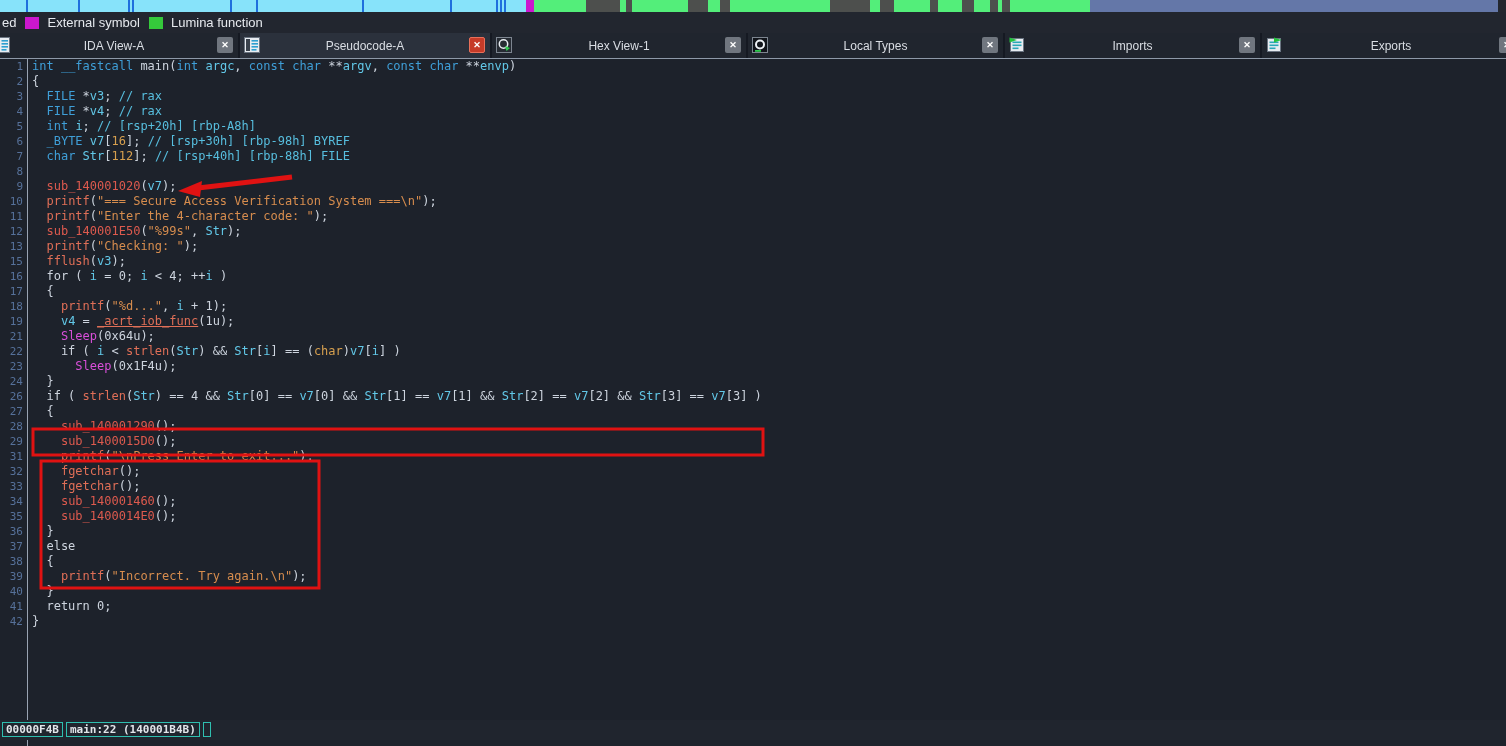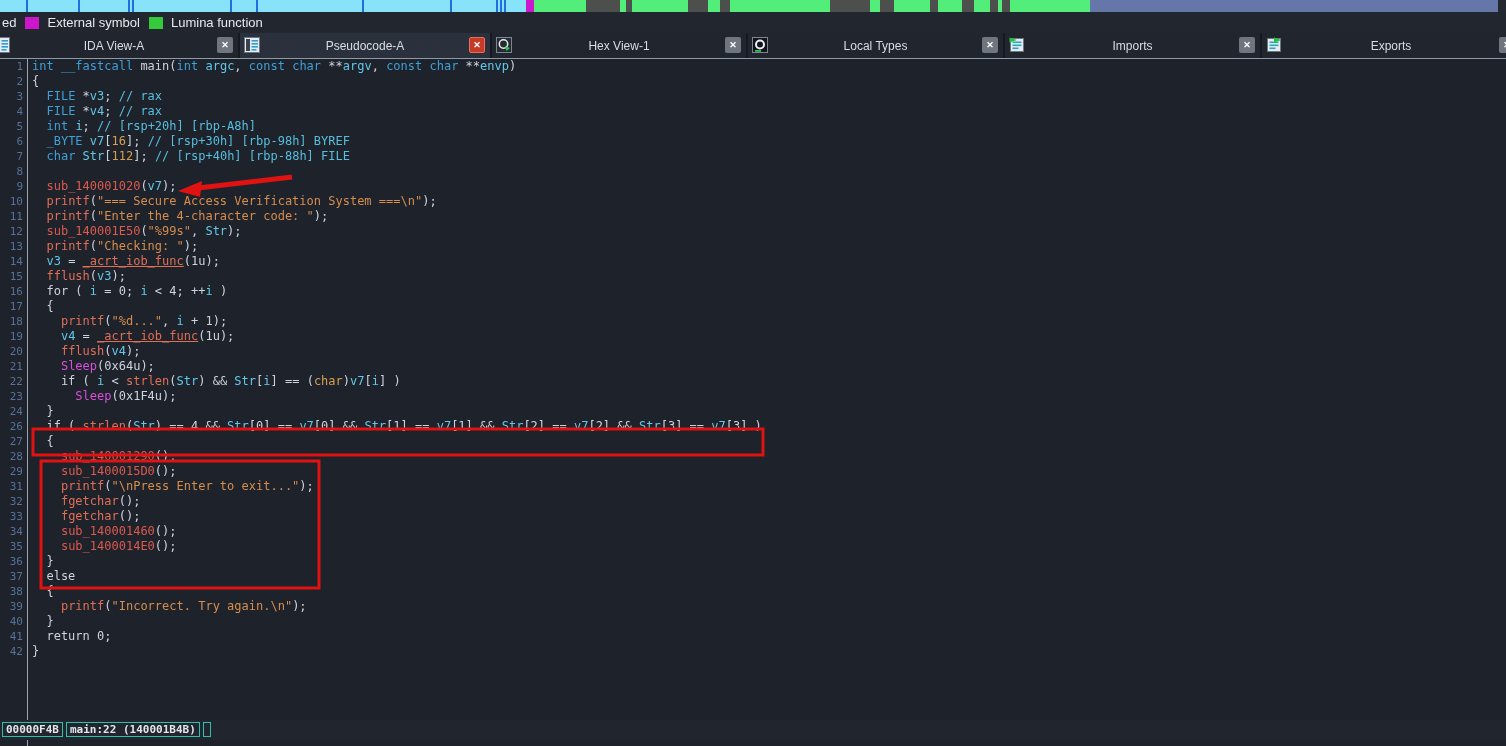--- a/index.html
+++ b/index.html
@@ -234,46 +234,38 @@
       </div>
       <div class="crow">
         <span class="ln">12</span>
         <span class="ctext"><span class="tk-p">  </span><span class="tk-s">sub_140001E50</span><span class="tk-p">(</span><span class="tk-t">"%99s"</span><span class="tk-p">, </span><span class="tk-v">Str</span><span class="tk-p">);</span></span>
       </div>
       <div class="crow">
         <span class="ln">13</span>
         <span class="ctext"><span class="tk-p">  </span><span class="tk-f">printf</span><span class="tk-p">(</span><span class="tk-t">"Checking: "</span><span class="tk-p">);</span></span>
       </div>
       <div class="crow">
-        <span class="ln">14</span>
-        <span class="ctext"><span class="tk-p">  </span><span class="tk-v">v3</span><span class="tk-p"> = </span><span class="tk-fu">_acrt_iob_func</span><span class="tk-p">(1u);</span></span>
-      </div>
-      <div class="crow">
         <span class="ln">15</span>
         <span class="ctext"><span class="tk-p">  </span><span class="tk-f">fflush</span><span class="tk-p">(</span><span class="tk-v">v3</span><span class="tk-p">);</span></span>
       </div>
       <div class="crow">
         <span class="ln">16</span>
         <span class="ctext"><span class="tk-p">  for ( </span><span class="tk-v">i</span><span class="tk-p"> = 0; </span><span class="tk-v">i</span><span class="tk-p"> &lt; 4; ++</span><span class="tk-v">i</span><span class="tk-p"> )</span></span>
       </div>
       <div class="crow">
         <span class="ln">17</span>
         <span class="ctext"><span class="tk-p">  {</span></span>
       </div>
       <div class="crow">
         <span class="ln">18</span>
         <span class="ctext"><span class="tk-p">    </span><span class="tk-f">printf</span><span class="tk-p">(</span><span class="tk-t">"%d..."</span><span class="tk-p">, </span><span class="tk-v">i</span><span class="tk-p"> + 1);</span></span>
       </div>
       <div class="crow">
         <span class="ln">19</span>
         <span class="ctext"><span class="tk-p">    </span><span class="tk-v">v4</span><span class="tk-p"> = </span><span class="tk-fu">_acrt_iob_func</span><span class="tk-p">(1u);</span></span>
-      </div>
-      <div class="crow">
-        <span class="ln">20</span>
-        <span class="ctext"><span class="tk-p">    </span><span class="tk-f">fflush</span><span class="tk-p">(</span><span class="tk-v">v4</span><span class="tk-p">);</span></span>
       </div>
       <div class="crow">
         <span class="ln">21</span>
         <span class="ctext"><span class="tk-p">    </span><span class="tk-m">Sleep</span><span class="tk-p">(0x64u);</span></span>
       </div>
       <div class="crow">
         <span class="ln">22</span>
         <span class="ctext"><span class="tk-p">    if ( </span><span class="tk-v">i</span><span class="tk-p"> &lt; </span><span class="tk-f">strlen</span><span class="tk-p">(</span><span class="tk-v">Str</span><span class="tk-p">) &amp;&amp; </span><span class="tk-v">Str</span><span class="tk-p">[</span><span class="tk-v">i</span><span class="tk-p">] == (</span><span class="tk-c">char</span><span class="tk-p">)</span><span class="tk-v">v7</span><span class="tk-p">[</span><span class="tk-v">i</span><span class="tk-p">] )</span></span>
       </div>
       <div class="crow">

